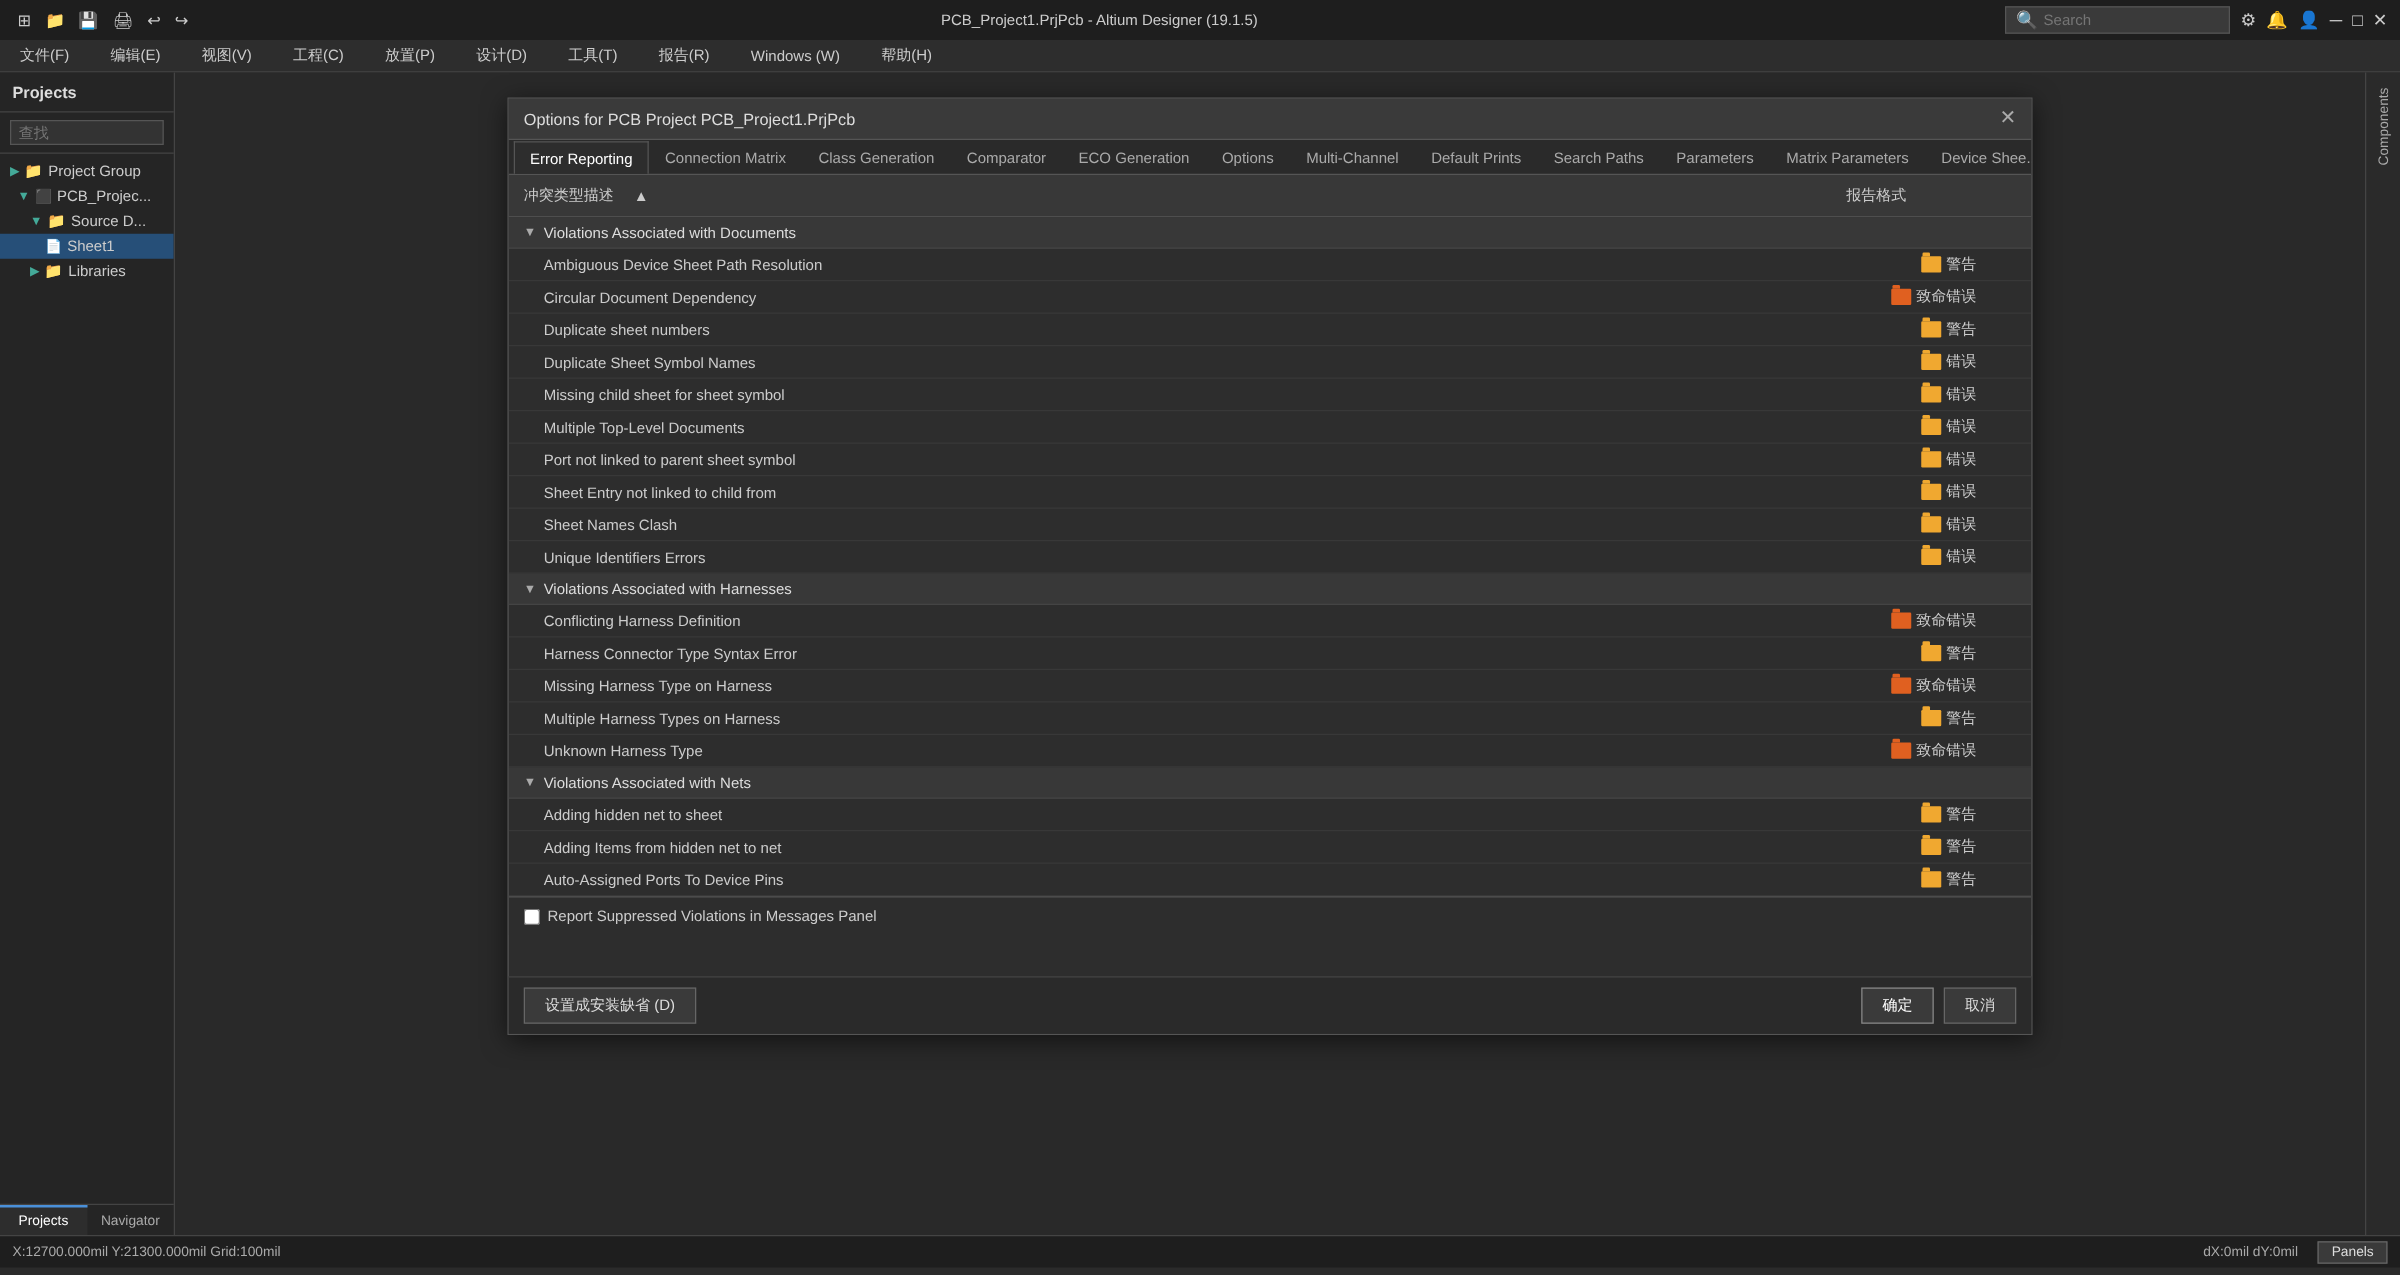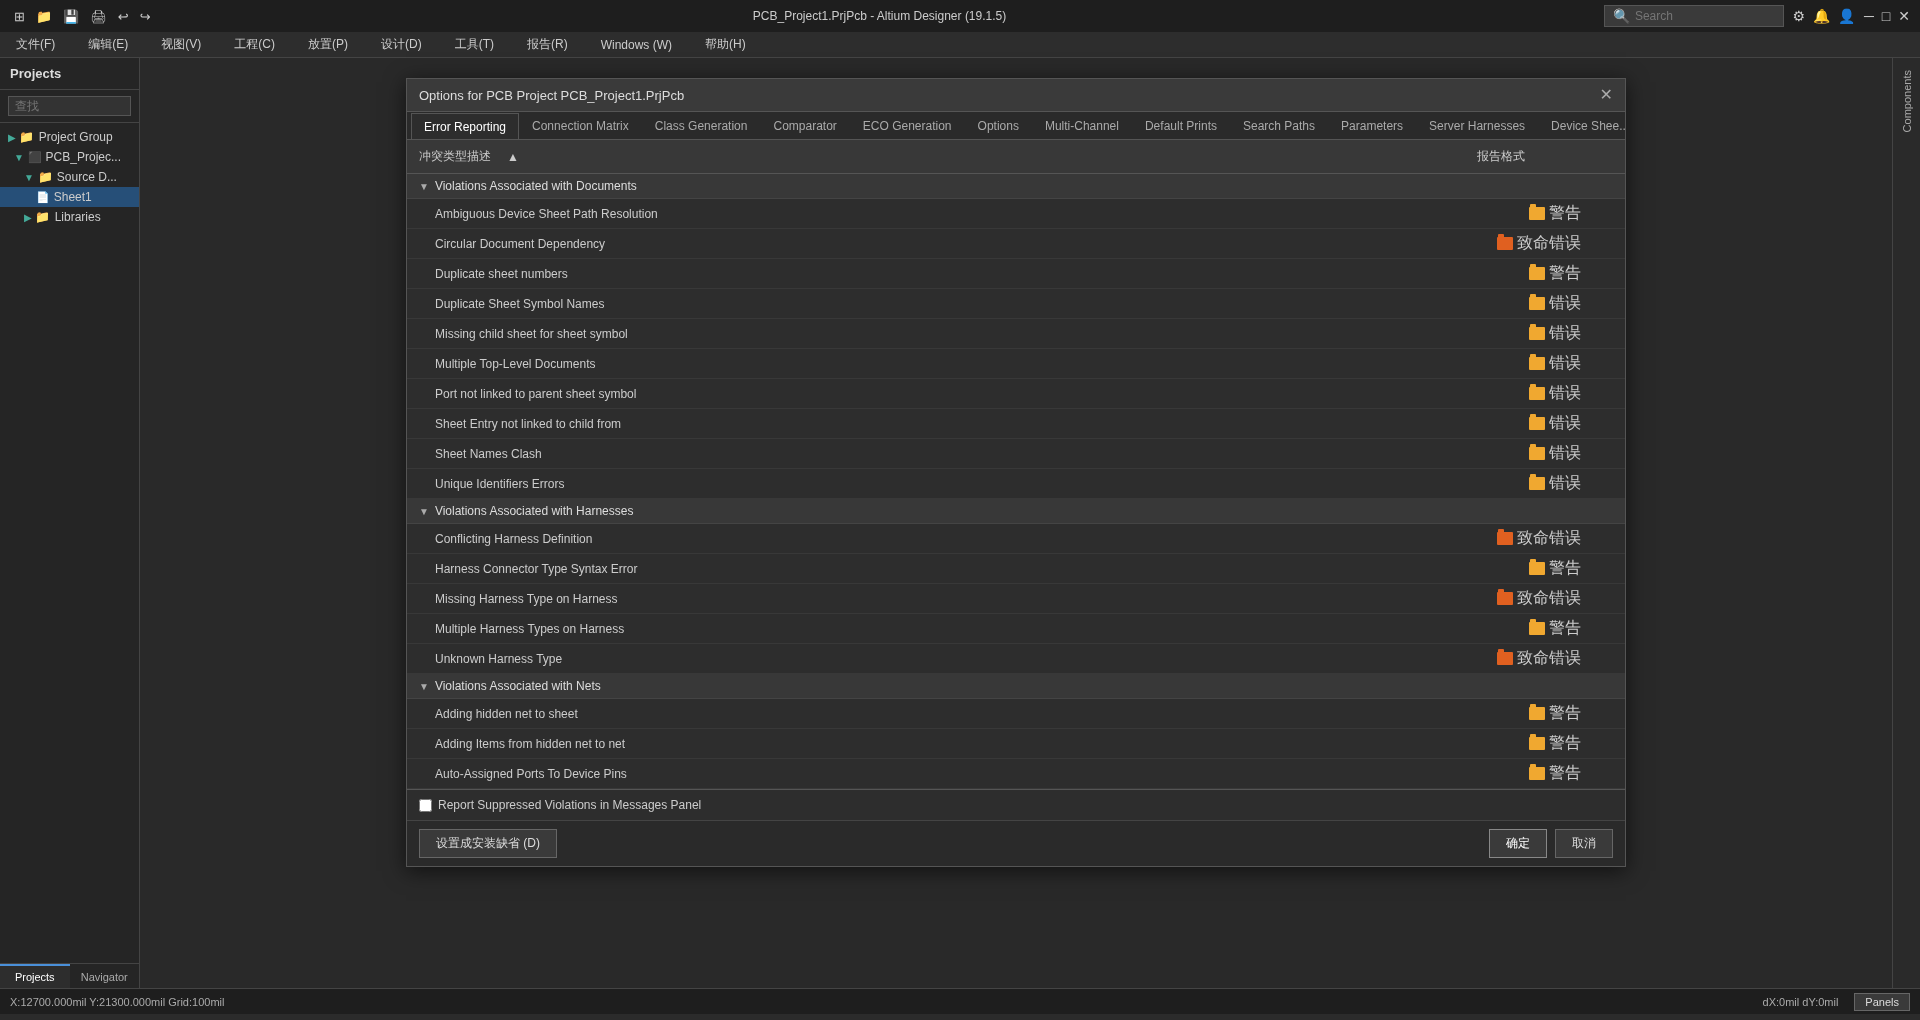--- a/index.html
+++ b/index.html
@@ -295,41 +295,42 @@
       content: '';
       position: absolute;
       top: -3px;
       left: 1px;
       width: 6px;
       height: 3px;
       border-radius: 1px 1px 0 0;
     }
     .badge-folder.yellow::before { background: #f0a830; }
     .badge-folder.orange::before { background: #e06020; }
-    .badge-text { font-size: 16px; color: #ccc; }
+    .badge-text { font-size: 12px; color: #ccc; }
 
     .dialog-footer {
       display: flex;
       align-items: center;
       padding: 8px 12px;
       border-top: 1px solid #555;
       background: #2d2d2d;
       gap: 8px;
     }
     .checkbox-area { display: flex; align-items: center; gap: 6px; flex: 1; }
     .checkbox-area input[type=checkbox] { cursor: pointer; }
     .footer-label { font-size: 12px; color: #ccc; }
 
     .dialog-actions {
       display: flex;
       align-items: center;
       justify-content: space-between;
       padding: 8px 12px;
       border-top: 1px solid #444;
       background: #2a2a2a;
+      margin-top: 33px;
     }
     .btn {
       padding: 5px 16px;
       font-size: 12px;
       cursor: pointer;
       border: 1px solid #666;
       background: #3a3a3a;
       color: #ddd;
     }
     .btn-primary {
@@ -472,21 +473,21 @@
           <div class="tab active">Error Reporting</div>
           <div class="tab">Connection Matrix</div>
           <div class="tab">Class Generation</div>
           <div class="tab">Comparator</div>
           <div class="tab">ECO Generation</div>
           <div class="tab">Options</div>
           <div class="tab">Multi-Channel</div>
           <div class="tab">Default Prints</div>
           <div class="tab">Search Paths</div>
           <div class="tab">Parameters</div>
-          <div class="tab">Server Harnesses</div>
+          <div class="tab">Matrix Parameters</div>
           <div class="tab">Device Shee...</div>
 
         </div>
 
         <div class="dialog-body">
 
           <div class="table-header-row">
             <div class="table-header-col col-type">
               <span>冲突类型描述</span>
               <span>▲</span>

